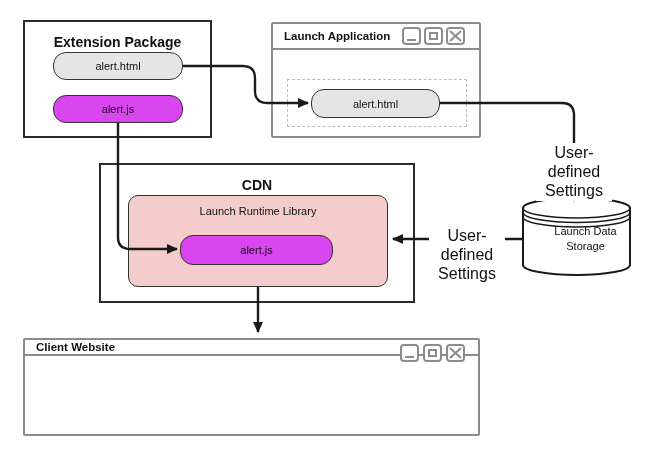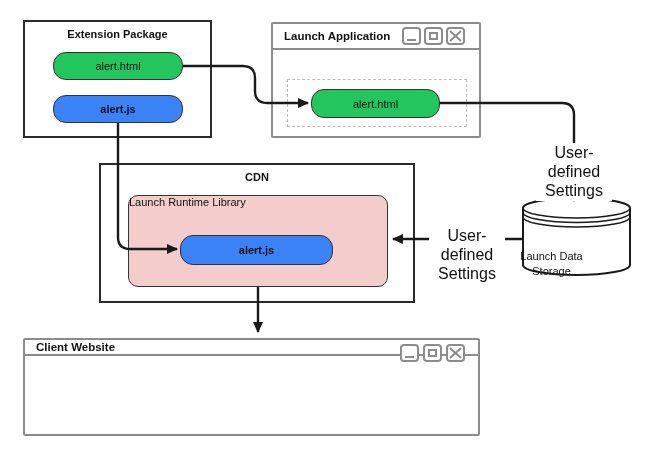--- a/index.html
+++ b/index.html
@@ -7,30 +7,30 @@
     position:relative; width:656px; height:457px; background:#ffffff;
     font-family:"Liberation Sans", sans-serif; color:#111; overflow:hidden;
   }
   .layer-svg { position:absolute; left:0; top:0; z-index:2; pointer-events:none; }
 
   
   .box {
     position:absolute; background:#fff; border:2px solid #2b2b2b;
     box-sizing:border-box; z-index:1;
   }
-  .box-title { font-weight:bold; font-size:11px; text-align:center; padding-top:6px; }
+  .box-title { font-weight:bold; font-size:14px; text-align:center; padding-top:12px; }
 
   
   .pill {
     position:absolute; border:1.6px solid #333; border-radius:13px;
     box-sizing:border-box; display:flex; align-items:center; justify-content:center;
     font-size:11px; z-index:1;
   }
-  .pill.blue  { background:#22c55e;border-radius:13px; }
-  .pill.green { background:#3b82f6;font-weight:bold; }
+  .pill.blue  { background:#e5e5e5;border-radius:13px; }
+  .pill.green { background:#d946ef; }
 
   
   .window {
     position:absolute; background:#fff; border:2px solid #8c8c8c;
     box-sizing:border-box; z-index:1; border-radius:2px;
   }
   .titlebar {
     position:relative; border-bottom:2px solid #8c8c8c; box-sizing:border-box;
     display:flex; align-items:center;
   }
@@ -47,21 +47,21 @@
   .dashed {
     position:absolute; border:1px dashed #bdbdbd; box-sizing:border-box; z-index:1;
   }
   .iframe-label { position:absolute; font-size:11px; text-align:center; z-index:1; }
 
   
   .runtime {
     position:absolute; background:#f4cccc; border:1.8px solid #333; border-radius:10px;
     box-sizing:border-box; z-index:1;
   }
-  .runtime-title { font-size:11px; }
+  .runtime-title { font-size:11px; text-align:center; padding-top:9px; }
 
   
   .arrow-label {
     position:absolute; background:#fff; font-size:16px; line-height:1.2;
     text-align:center; z-index:3;
   }
   
   .cyl-label {
     position:absolute; font-size:11px; line-height:1.35; text-align:center; z-index:3;
   }
@@ -152,15 +152,15 @@
 
     <path d="M523,239 H393" fill="none" stroke="#1a1a1a" stroke-width="2.4" marker-end="url(#ah)"></path>
 
     <path d="M118,123 V237 Q118,249 130,249 H177" fill="none" stroke="#1a1a1a" stroke-width="2.4" marker-end="url(#ah)"></path>
 
     <path d="M258,287 V332" fill="none" stroke="#1a1a1a" stroke-width="2.4" marker-end="url(#ah)"></path>
   </svg>
 
   <div class="arrow-label" style="left:536px; top:143px; width:76px;">User-defined Settings</div>
   <div class="arrow-label" style="left:429px; top:226px; width:76px;">User-defined Settings</div>
-  <div class="cyl-label" style="left:504px; top:224px; width:95px;margin-top:25px;">Launch Data Storage</div>
+  <div class="cyl-label" style="left:538px; top:224px; width:95px;">Launch Data Storage</div>
 
 </div>
 
 </body></html>

